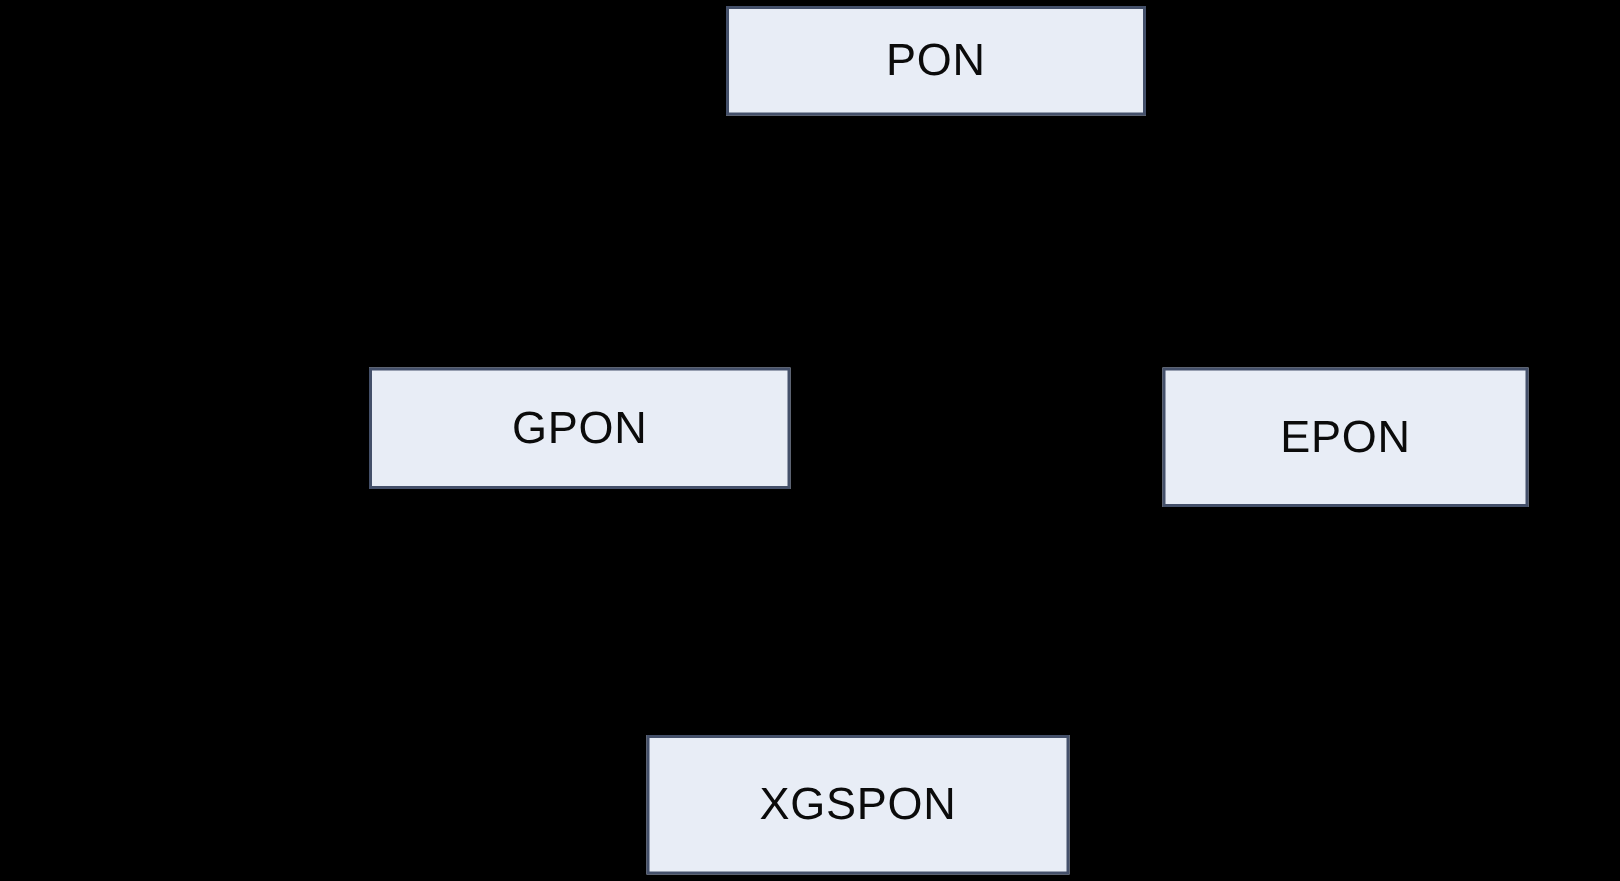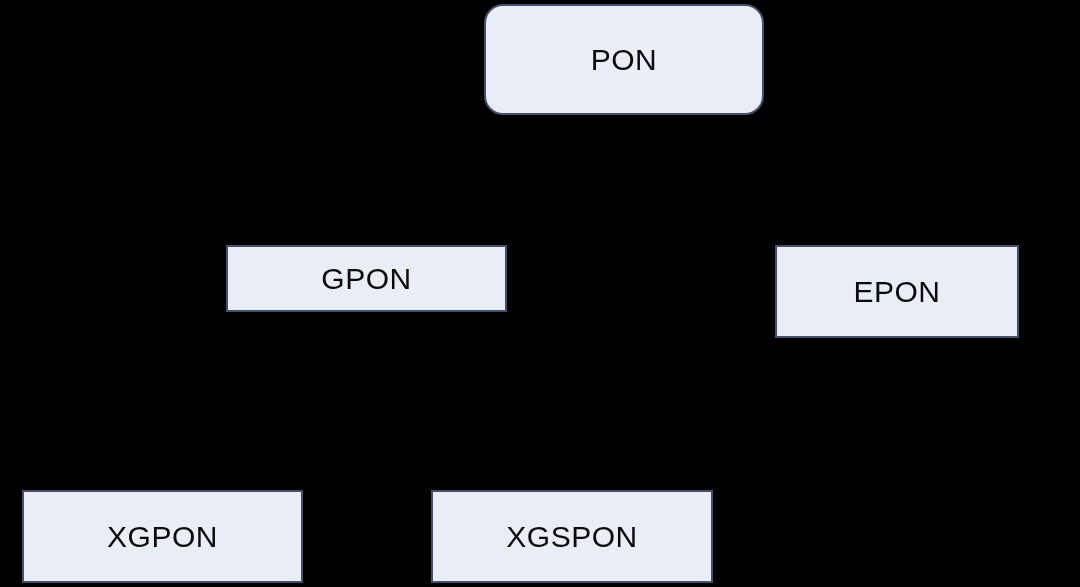--- a/index.html
+++ b/index.html
@@ -23,23 +23,23 @@
     display: flex;
     align-items: center;
     justify-content: center;
     color: #0b0b0b;
     font-size: 30px;
     line-height: 1;
     letter-spacing: 0.5px;
     white-space: nowrap;
   }
   
-  .node-pon     { left: 484px; top: 4px;   width: 280px; height: 111px; border-radius: 19px; }
+  .node-pon     { left: 484px; top: 4px;   width: 280px; height: 73px; }
   
-  .node-gpon    { left: 226px; top: 245px; width: 281px; height: 67px; }
+  .node-gpon    { left: 246px; top: 245px; width: 281px; height: 81px; }
   .node-epon    { left: 775px; top: 245px; width: 244px; height: 93px; }
   
   .node-xgpon   { left: 22px;  top: 490px; width: 281px; height: 93px; }
   .node-xgspon  { left: 431px; top: 490px; width: 282px; height: 93px; text-align: right; }
   .node-10gepon { left: 775px; top: 490px; width: 281px; height: 93px; }
 </style>
 </head>
 <body>
 
 <div class="canvas">
@@ -49,22 +49,19 @@
   </div>
 
   <div class="node node-gpon">
     <span>GPON</span>
   </div>
 
   <div class="node node-epon">
     <span>EPON</span>
   </div>
 
-  <div class="node node-xgpon">
-    <span>XGPON</span>
-  </div>
 
   <div class="node node-xgspon">
     <span>XGSPON</span>
   </div>
 
 
 </div>
 
 </body></html>

